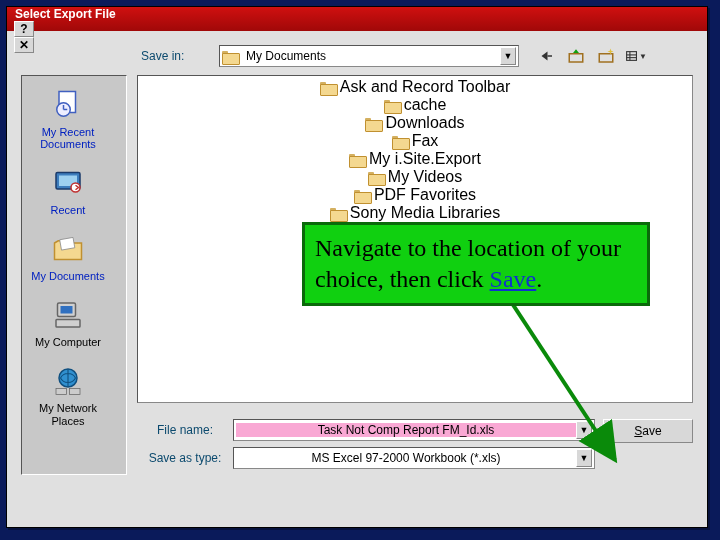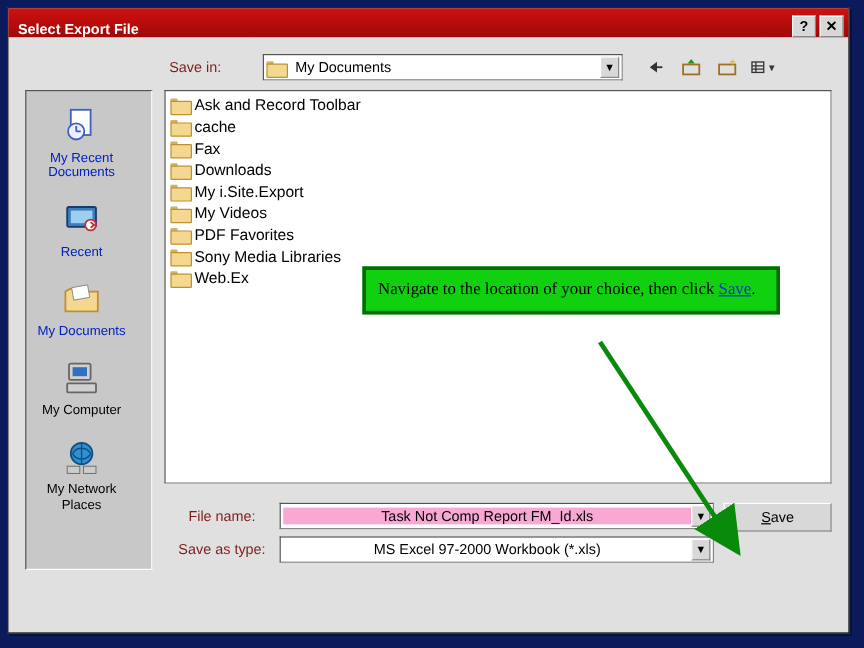--- a/index.html
+++ b/index.html
@@ -17,25 +17,26 @@
     width: 702px;
     height: 522px;
     border: 1px solid #000;
     background: #e0e0e0;
     box-shadow: 2px 2px 0 rgba(0,0,0,0.3);
   }
   .titlebar {
     height: 24px;
     background: linear-gradient(to bottom, #d01010, #a00808);
     display: flex;
-    align-items: flex-end;
+    align-items: flex-start;
     padding: 0 4px;
     color: #fff;
     font-weight: bold;
     font-size: 12px;
+    flex-direction: column;
   }
   .title-text { flex: 1; padding-left: 4px; }
   .title-btn {
     width: 20px;
     height: 18px;
     background: #d8d8d8;
     border: 1px solid #888;
     border-top-color: #fff;
     border-left-color: #fff;
     margin-left: 3px;
@@ -50,21 +51,21 @@
   .inner {
     padding: 14px 14px 10px 14px;
   }
   .toprow {
     display: flex;
     align-items: center;
     gap: 8px;
     margin-bottom: 8px;
     margin-left: 120px;
   }
-  .lbl { color: #7f1d1d; font-size: 12px; min-width: 70px; }
+  .lbl { color: #0c4a6e; font-size: 12px; min-width: 70px; }
   .combo {
     height: 22px;
     background: #fff;
     border: 1px solid #888;
     border-top-color: #555;
     border-left-color: #555;
     display: flex;
     align-items: center;
     padding: 0 2px;
     font-size: 12px;
@@ -159,22 +160,23 @@
     border-left-color:#555;
     height:330px;
     padding:2px;
     position:relative;
   }
   .frow {
     display:flex;
     align-items:center;
     height:18px;
     padding:0 2px;
-    font-size:13px;
+    font-size:16px;
     cursor:pointer;
+    justify-content:center;
   }
   .bottomrows { margin-top: 16px; display:flex; gap:8px;text-align:center; }
   .fields { flex:1; }
   .fieldrow {
     display:flex;
     align-items:center;
     margin-bottom:6px;
   }
   .fieldrow .lbl { min-width: 96px; }
   .highlight-input {
@@ -202,21 +204,21 @@
   .dlgbtn .ul { text-decoration:underline; }
   .callout {
     position:absolute;
     left:302px;
     top:222px;
     width:348px;
     background:#10d010;
     border:3px solid #0a6a0a;
     padding:8px 10px;
     font-family: Georgia, serif;
-    font-size:14px;
+    font-size:24px;
     color:#000;
     line-height:1.3;
     z-index:5;
   }
   .callout .savelink { color:#1030d0; text-decoration:underline; }
   .arrow-svg {
     position:absolute;
     left:480px;
     top:280px;
     z-index:4;
@@ -336,25 +338,25 @@
           <div class="frow">
               <span class="folder-icon"></span>
               <span>Ask and Record Toolbar</span>
             </div>
           <div class="frow">
               <span class="folder-icon"></span>
               <span>cache</span>
             </div>
           <div class="frow">
               <span class="folder-icon"></span>
+              <span>Downloads</span>
+            </div>
+          <div class="frow">
+              <span class="folder-icon"></span>
               <span>Fax</span>
-            </div>
-          <div class="frow">
-              <span class="folder-icon"></span>
-              <span>Downloads</span>
             </div>
           <div class="frow">
               <span class="folder-icon"></span>
               <span>My i.Site.Export</span>
             </div>
           <div class="frow">
               <span class="folder-icon"></span>
               <span>My Videos</span>
             </div>
           <div class="frow">

